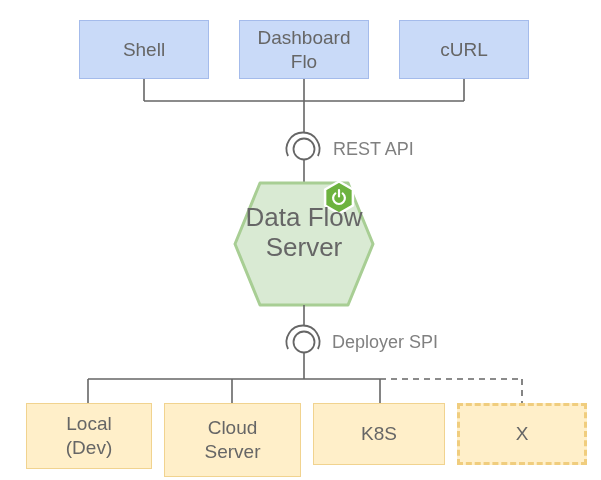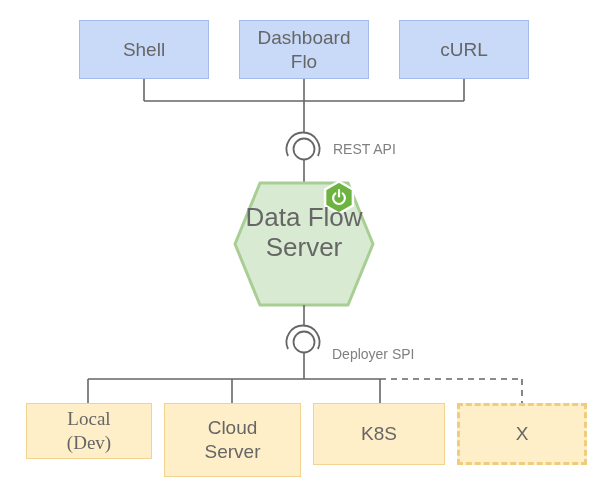--- a/index.html
+++ b/index.html
@@ -23,24 +23,24 @@
   .node span{display:block;}
   .blue{background:#c9daf8;border:1.5px solid #a4bbeb;}
   .cream{background:#ffefc9;border:1.5px solid #f1d38f;}
   .cream.dashed{border:3px dashed #f0cd7e;}
   .hex-text{
     position:absolute;left:234px;top:202px;width:140px;
     text-align:center;font-size:26px;line-height:30px;color:#666666;
   }
   .iface-label{
     position:absolute;
-    font-size:14px;line-height:20px;color:#808080;white-space:nowrap;
+    font-size:18px;line-height:20px;color:#808080;white-space:nowrap;
   }
   .lbl-rest{left:333px;top:139px;}
-  .lbl-deployer{left:332px;top:332px;margin-top:12px;}
+  .lbl-deployer{left:332px;top:332px;}
 </style>
 </head>
 <body>
 
 <div class="canvas">
 
   <svg class="wires" viewBox="0 0 601 480">
 
     <path d="M144,79 V101 M304,79 V101 M464,79 V101 M144,101 H464 M304,101 V132.5" fill="none" stroke="#666666" stroke-width="1.6"></path>
 
@@ -85,21 +85,21 @@
 
   <div class="iface-label lbl-rest">REST API</div>
   <div class="iface-label lbl-deployer">Deployer SPI</div>
 
   <div class="hex-text">
     <span>Data</span>
     <span>Flow</span>
     <span>Server</span>
   </div>
 
-  <div class="node cream" style="left:26px;top:403px;width:126px;height:56px;font-family:Liberation Serif, serif;">
+  <div class="node cream" style="left:26px;top:403px;width:126px;height:66px;">
     <span>Local</span>
     <span>(Dev)</span>
   </div>
 
   <div class="node cream" style="left:164px;top:403px;width:137px;height:74px;">
     <span>Cloud</span>
     <span>Server</span>
   </div>
 
   <div class="node cream" style="left:313px;top:403px;width:132px;height:62px;">

